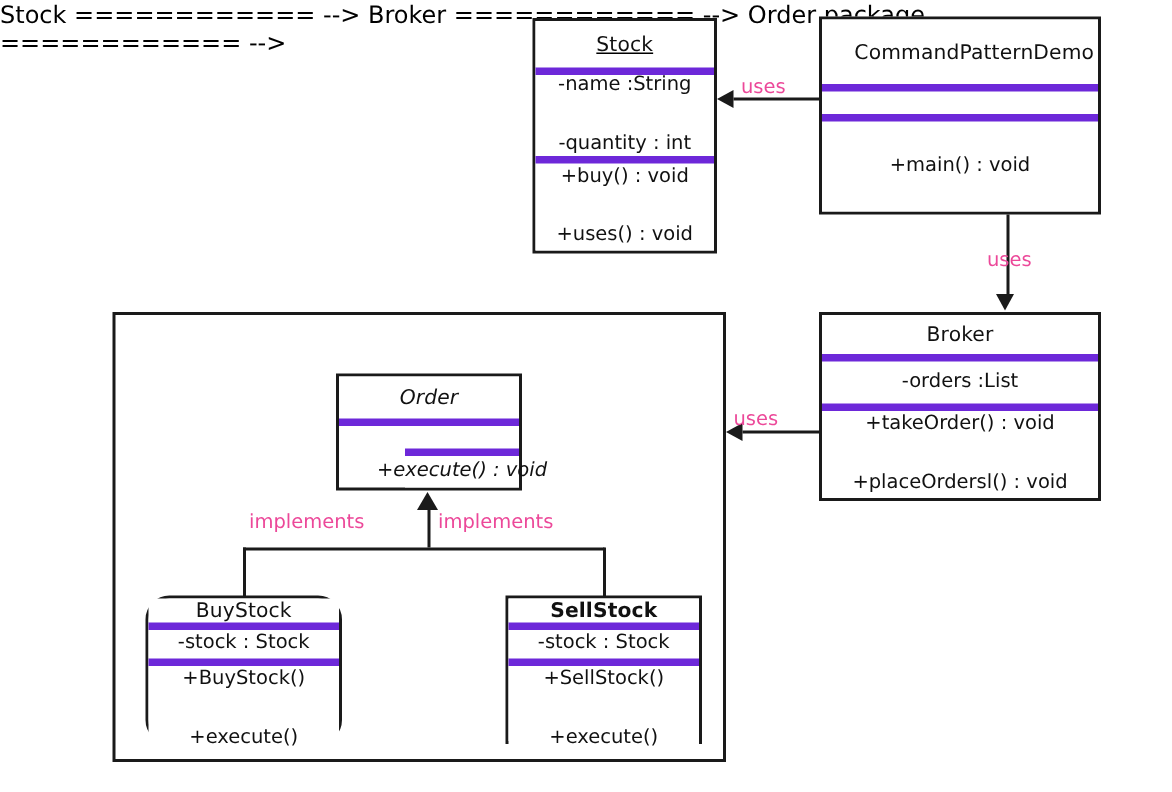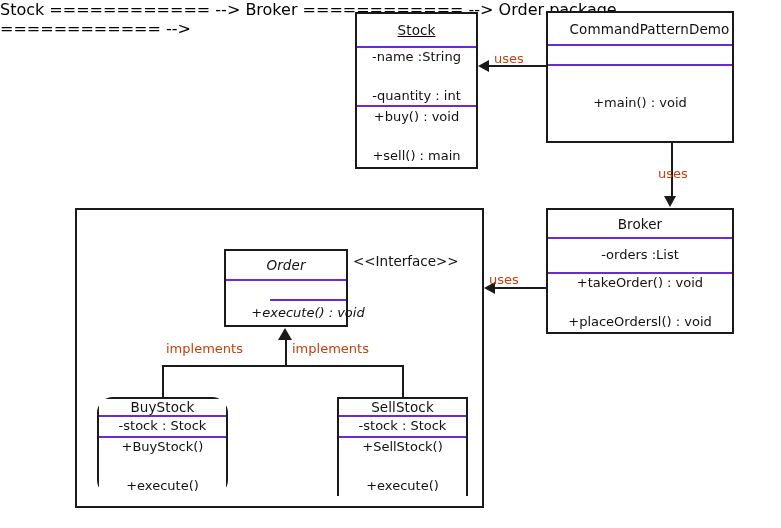--- a/index.html
+++ b/index.html
@@ -25,21 +25,21 @@
   }
   .compartment {
     box-sizing: border-box;
     display: flex;
     flex-direction: column;
     justify-content: center;
     align-items: center;
     background: #ffffff;
   }
   .compartment + .compartment {
-    border-top: 2px solid #6d28d9;
+    border-top: 5px solid #6d28d9;
     gap: 20px;
   }
   .cls-name {
     font-size: 13.5px;
     color: #111111;
     letter-spacing: 0.1px;
     white-space: nowrap;
   }
   .member {
     font-size: 13px;
@@ -49,21 +49,21 @@
   }
   .pkg-box {
     position: absolute;
     box-sizing: border-box;
     border: 2px solid #1a1a1a;
     background: #ffffff;
   }
   .edge-label {
     position: absolute;
     font-size: 13px;
-    color: #c2410c;
+    color: #ec4899;
     white-space: nowrap;
   }
   .stereotype {
     position: absolute;
     font-size: 13.5px;
     color: #111111;
     white-space: nowrap;
   }
   .line-h {
     position: absolute;
@@ -105,27 +105,27 @@
   <div class="uml-class" style="left:355px; top:12px; width:123px; height:157px;">
     <div class="compartment" style="height:32px;text-decoration:underline;">
       <span class="cls-name">Stock</span>
     </div>
     <div class="compartment" style="height:59px;">
       <span class="member">-name :String</span>
       <span class="member">-quantity : int</span>
     </div>
     <div class="compartment" style="flex:1;">
       <span class="member">+buy() : void</span>
-      <span class="member">+sell() : main</span>
+      <span class="member">+uses() : void</span>
     </div>
   </div>
 
   
   <div class="uml-class" style="left:546px; top:11px; width:188px; height:132px;">
-    <div class="compartment" style="height:31px;padding-left:19px;">
+    <div class="compartment" style="height:43px;padding-left:19px;">
       <span class="cls-name">CommandPatternDemo</span>
     </div>
     <div class="compartment" style="height:20px;"></div>
     <div class="compartment" style="flex:1;">
       <span class="member">+main() : void</span>
     </div>
   </div>
 
   
   <div class="uml-class" style="left:546px; top:208px; width:188px; height:126px;">
@@ -148,39 +148,38 @@
   <div class="uml-class" style="left:224px; top:249px; width:124px; height:78px;font-style:italic;">
     <div class="compartment" style="height:28px;">
       <span class="cls-name">Order</span>
     </div>
     <div class="compartment" style="height:20px;"></div>
     <div class="compartment" style="flex:1;margin-left:44px;">
       <span class="member">+execute() : void</span>
     </div>
   </div>
 
-  <span class="stereotype" style="left:353px; top:253px;">&lt;&lt;Interface&gt;&gt;</span>
 
   
   <div class="uml-class" style="left:97px; top:397px; width:131px; height:99px;border-radius:16px;">
     <div class="compartment" style="height:25px;">
       <span class="cls-name">BuyStock</span>
     </div>
     <div class="compartment" style="height:26px;">
       <span class="member">-stock : Stock</span>
     </div>
     <div class="compartment" style="flex:1;">
       <span class="member">+BuyStock()</span>
       <span class="member">+execute()</span>
     </div>
   </div>
 
   
   <div class="uml-class" style="left:337px; top:397px; width:131px; height:99px;">
-    <div class="compartment" style="height:41px;">
+    <div class="compartment" style="height:41px;font-weight:bold;">
       <span class="cls-name">SellStock</span>
     </div>
     <div class="compartment" style="height:26px;">
       <span class="member">-stock : Stock</span>
     </div>
     <div class="compartment" style="flex:1;">
       <span class="member">+SellStock()</span>
       <span class="member">+execute()</span>
     </div>
   </div>

